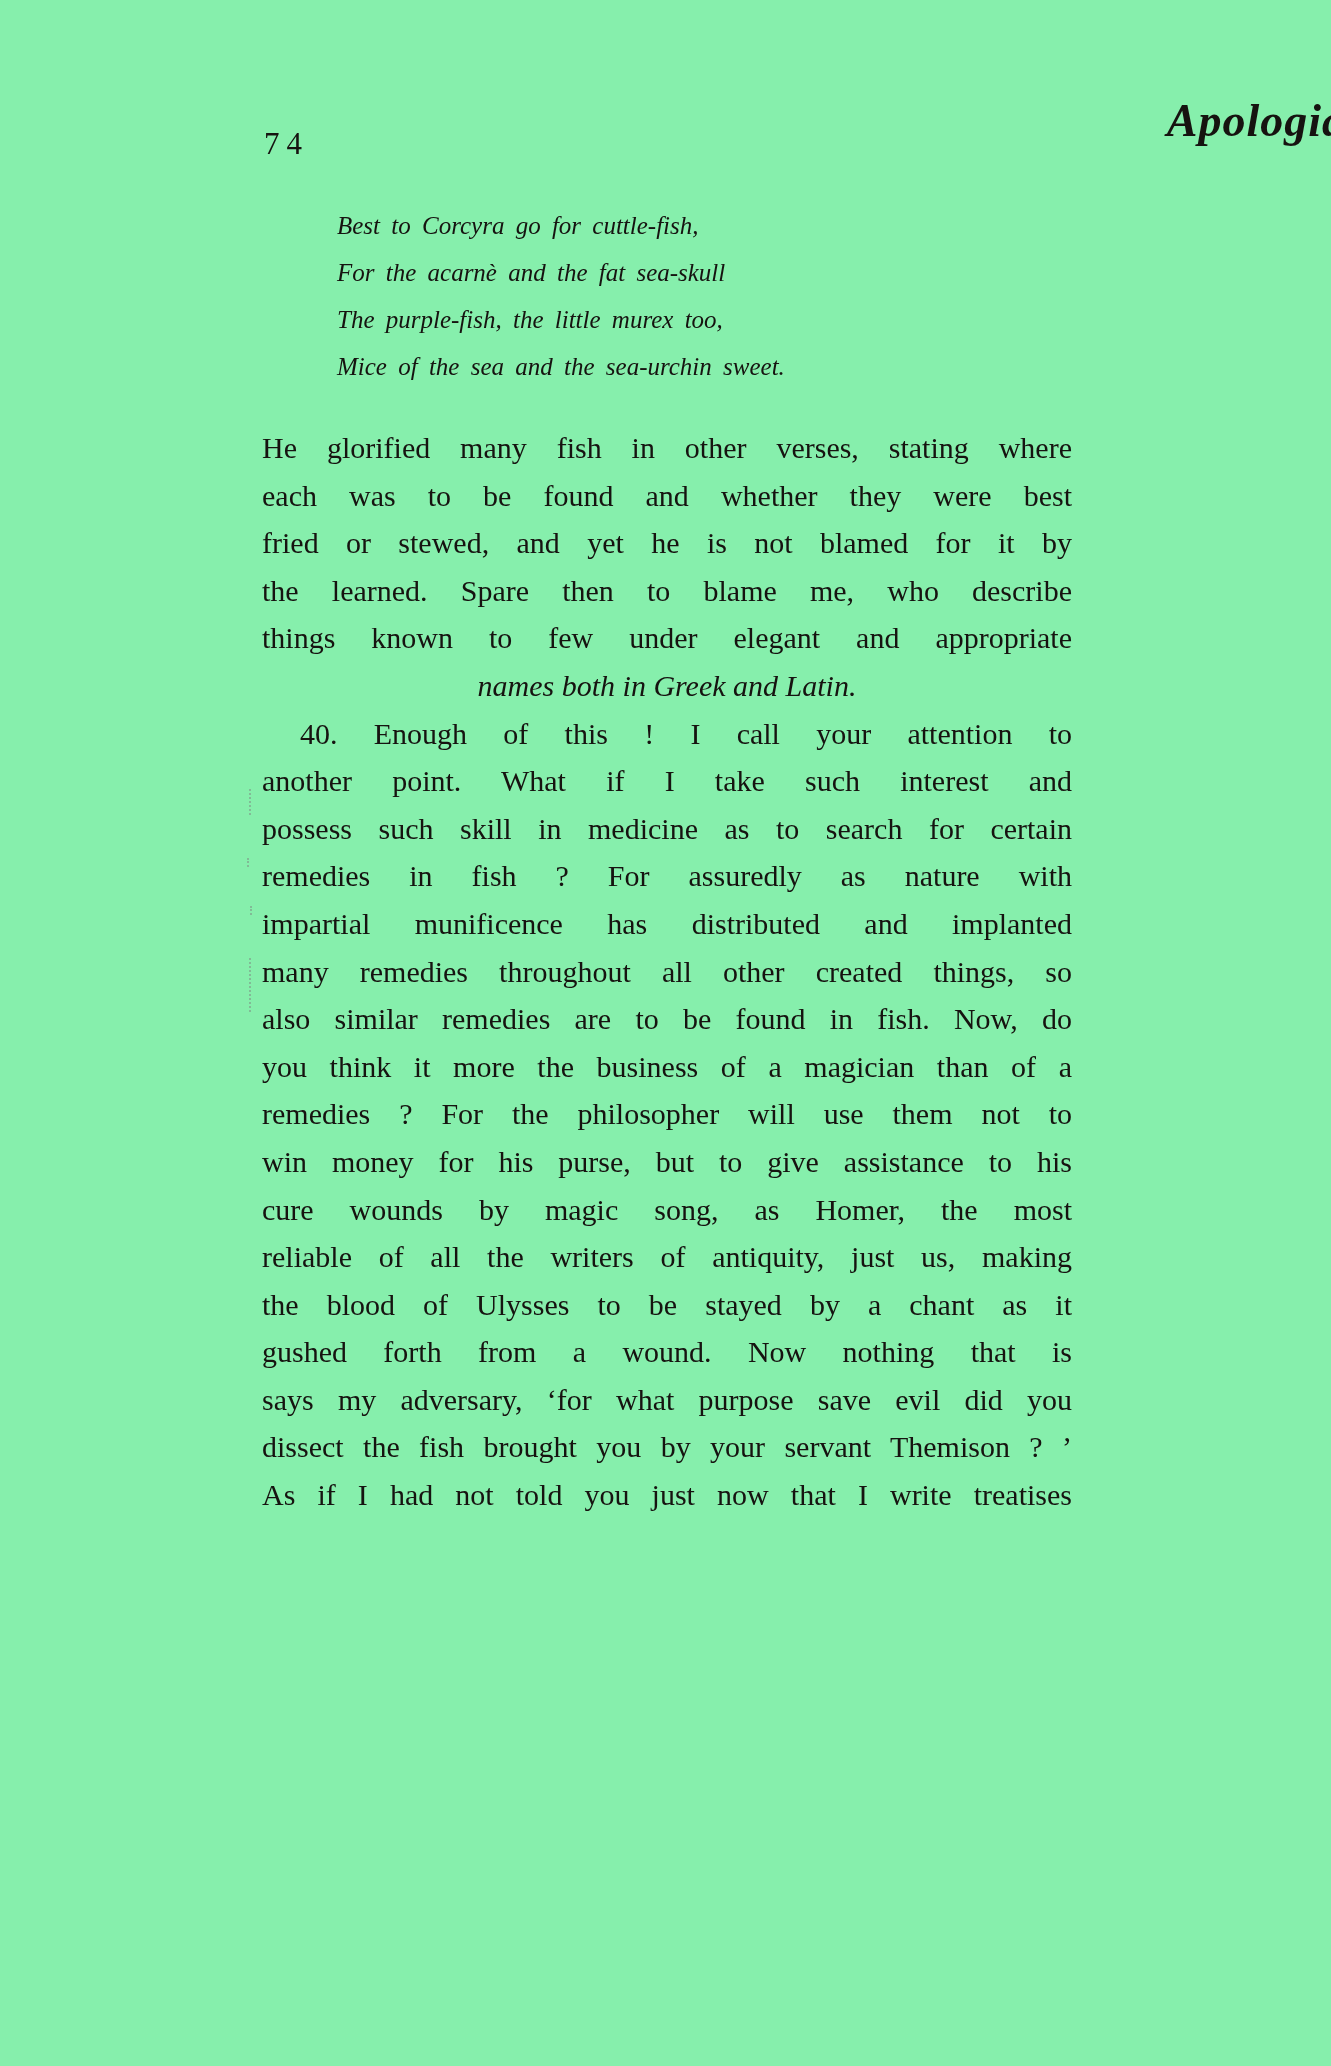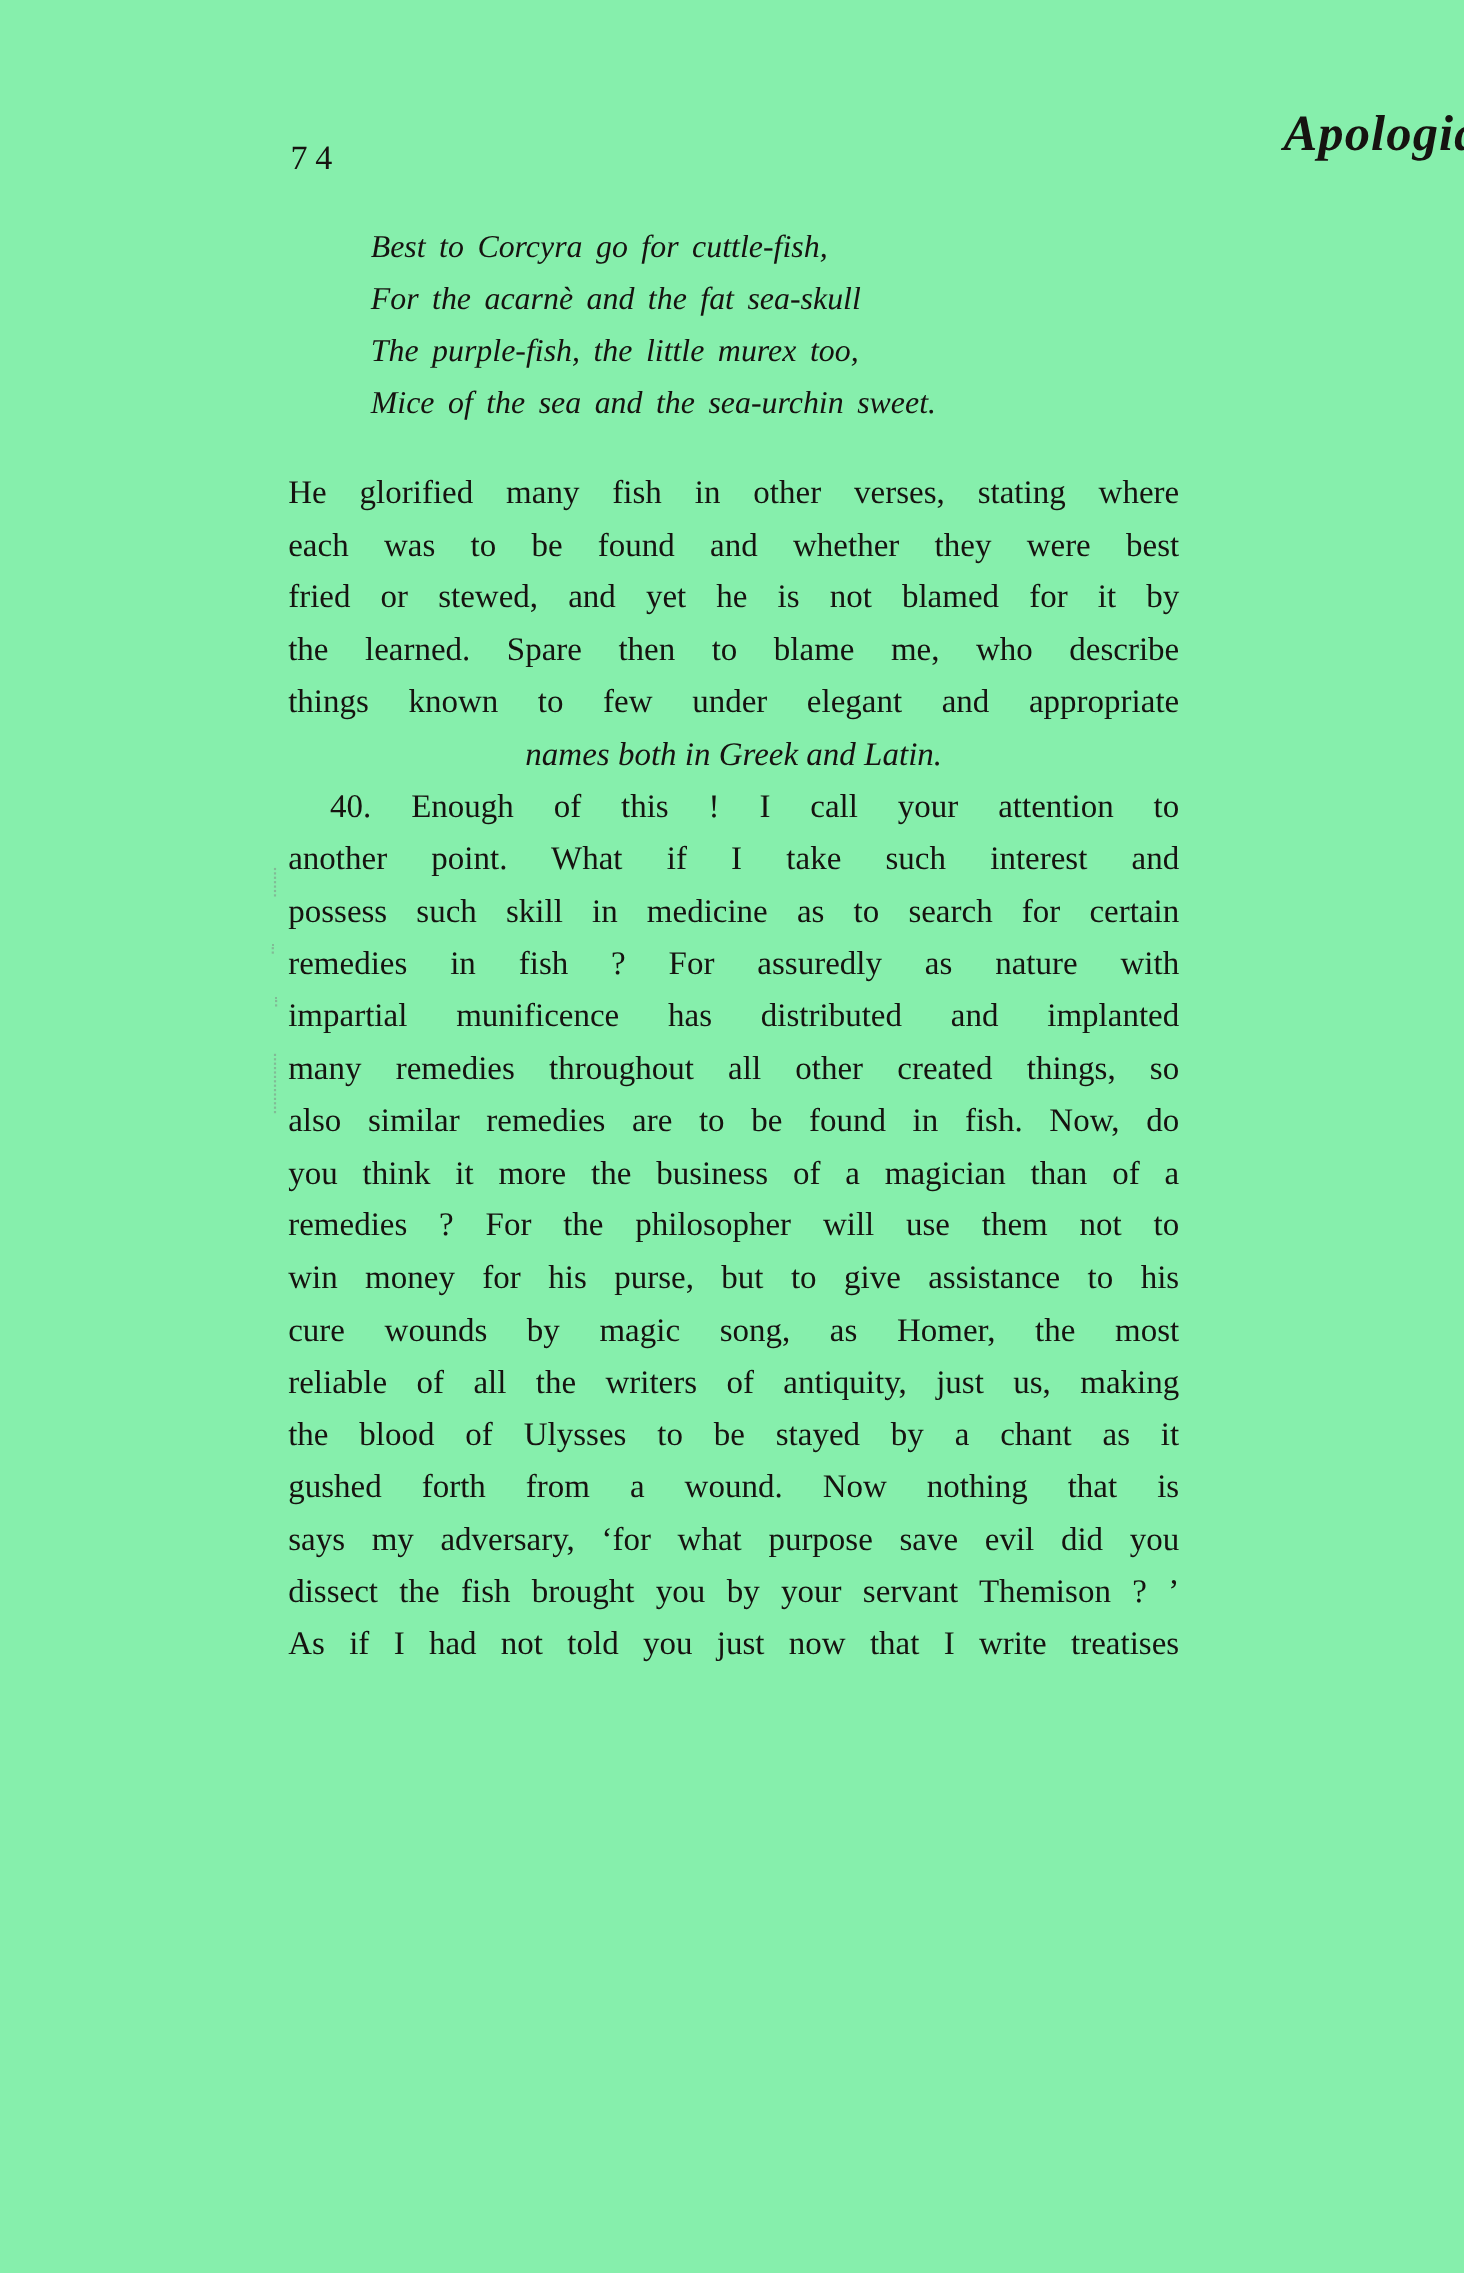--- a/index.html
+++ b/index.html
@@ -30,21 +30,21 @@
     font-weight: 600;
     font-size: 46px;
     letter-spacing: 1px;
   }
   .verse-block {
     position: absolute;
     left: 337px;
     top: 202px;
     width: 740px;
     font-style: italic;
-    font-size: 29px;
+    font-size: 25px;
     line-height: 47px;
     word-spacing: 5px;
   }
   .body-block {
     position: absolute;
     left: 262px;
     top: 424px;
     width: 810px;
     font-size: 30px;
     line-height: 47.6px;

